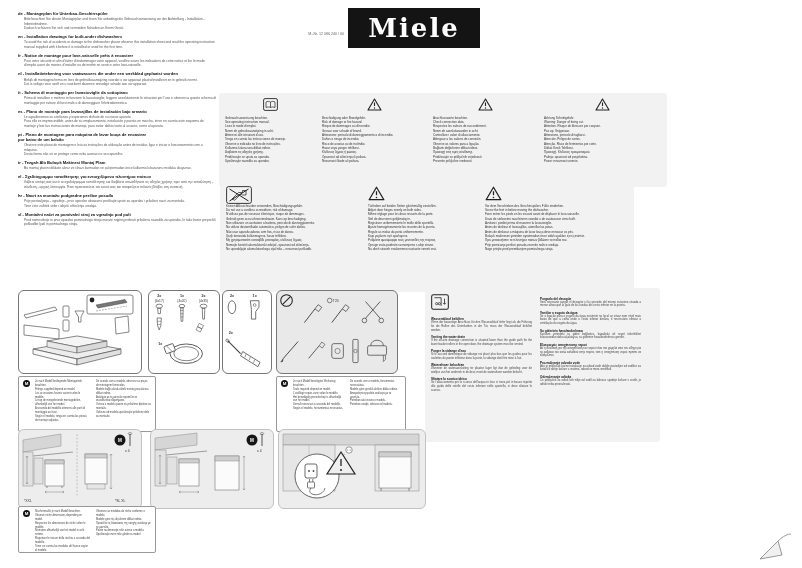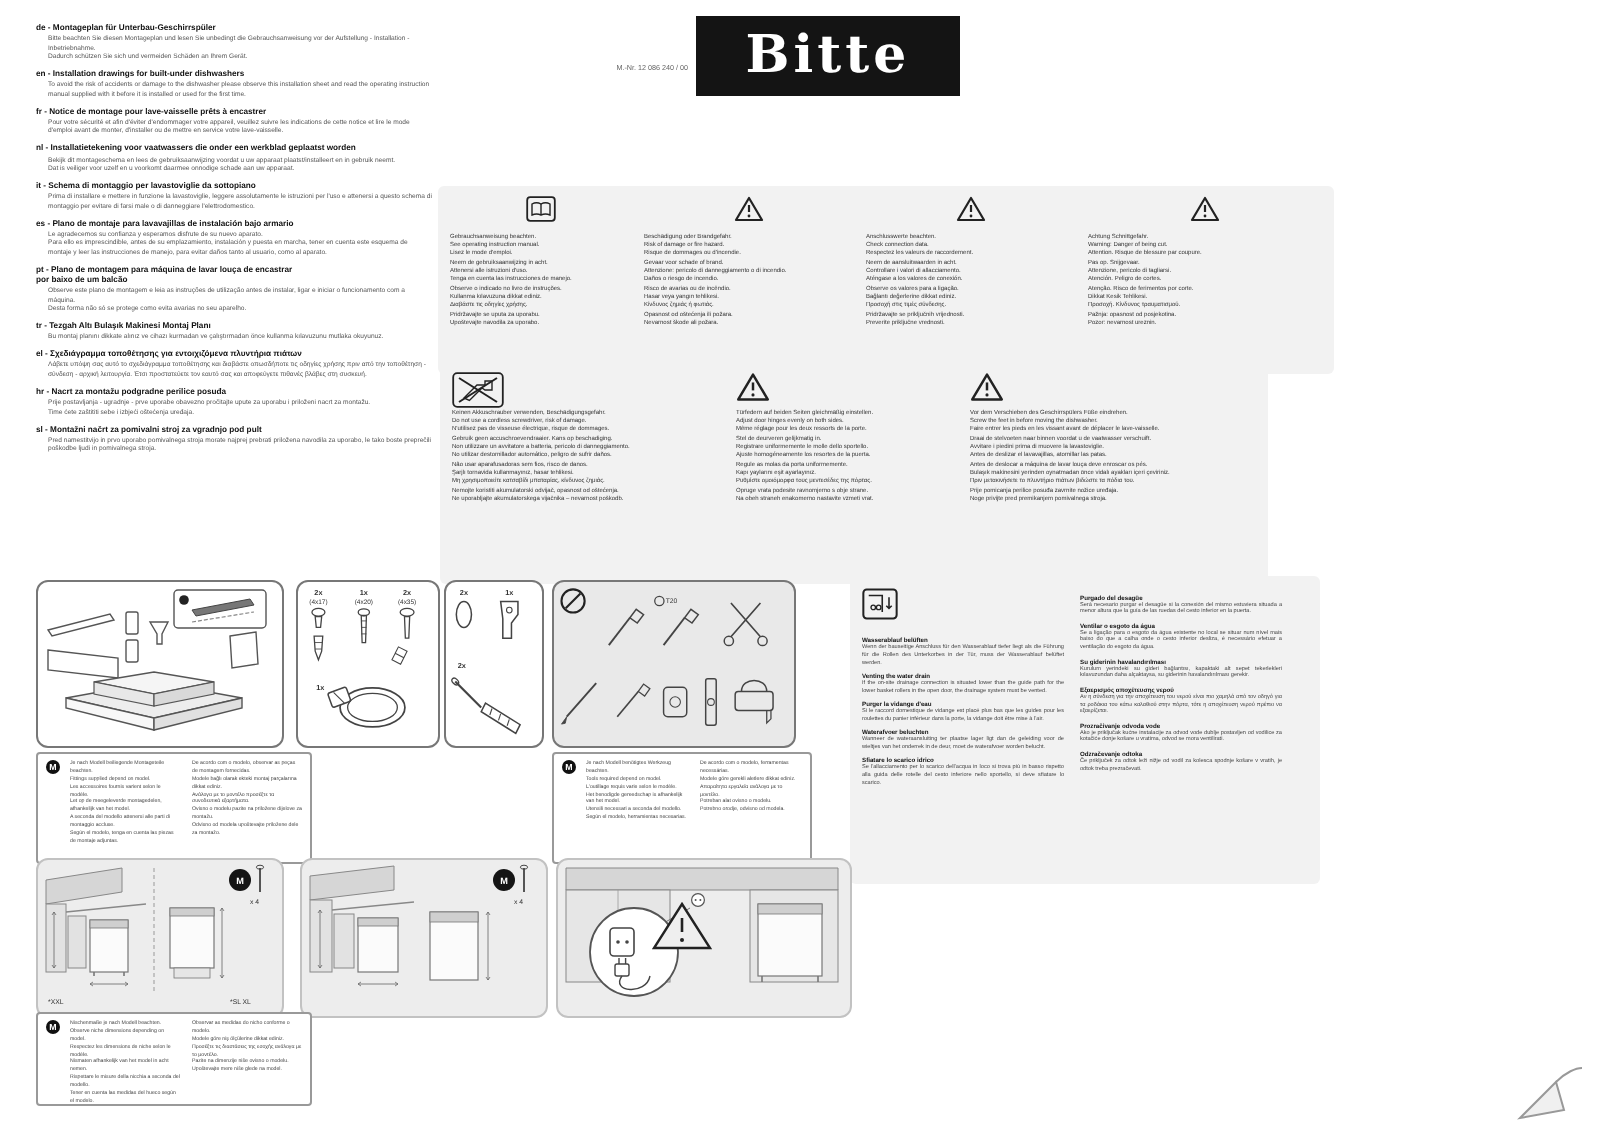--- a/index.html
+++ b/index.html
@@ -43,21 +43,21 @@
   .diag{background:#ededed;border:0.5px solid #c2c2c2;border-radius:6px;}
   svg text{font-family:"Liberation Sans",sans-serif;}
   .yglyph{left:758px;top:533px;}
 </style>
 </head>
 <body>
 
 <div class="page">
 
   <div class="abs mnr">M.-Nr. 12 086 240 / 00</div>
-  <div class="abs logo">Bitte</div>
+  <div class="abs logo">Miele</div>
 
   <div class="abs langcol">
 
   <div class="lang-sec">
       <div class="lang-title">de - Montageplan für Unterbau-Geschirrspüler</div>
       <div class="lang-body">Bitte beachten Sie diesen Montageplan und lesen Sie unbedingt die Gebrauchsanweisung vor der Aufstellung - Installation - Inbetriebnahme.
 Dadurch schützen Sie sich und vermeiden Schäden an Ihrem Gerät.</div>
     </div>
       <div class="lang-sec">
       <div class="lang-title">en - Installation drawings for built-under dishwashers</div>

